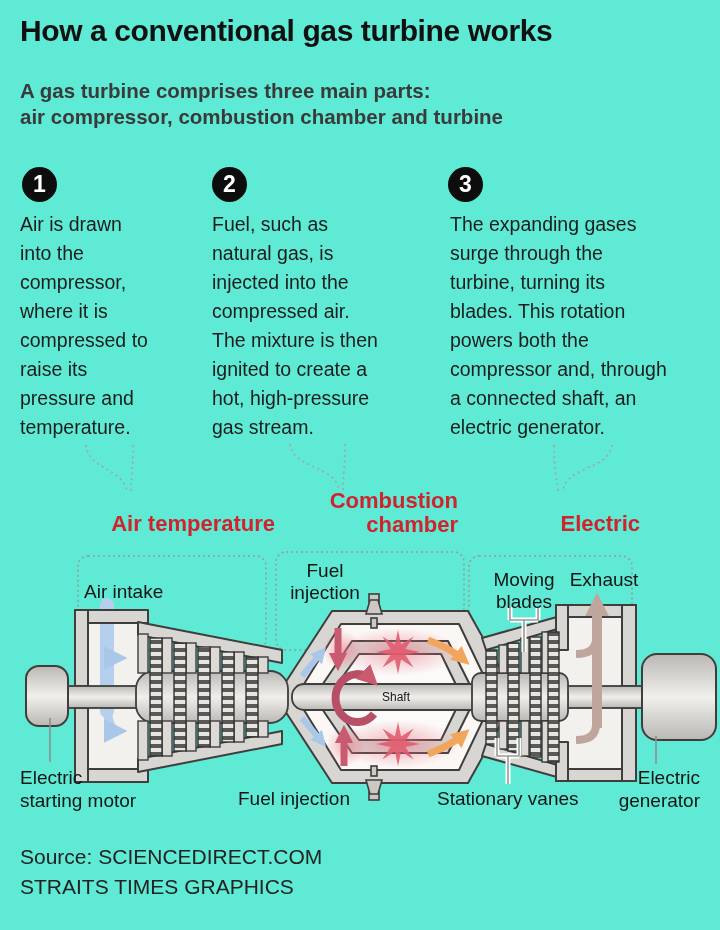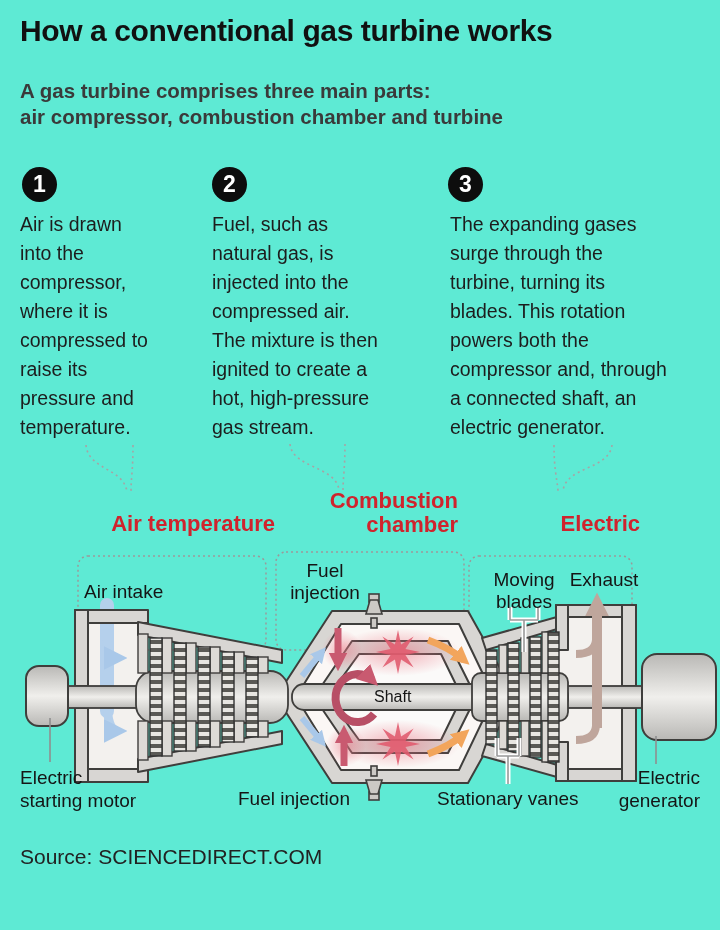--- a/index.html
+++ b/index.html
@@ -244,22 +244,23 @@
       <path d="M 497,738 V 756 M 519,738 V 756 M 497,756 H 519 M 508,756 V 784" stroke="#999" stroke-width="1.6" fill="none"></path>
     </g>
   </svg>
 
   <div class="abs lbl" style="left:84px;top:581px">Air intake</div>
   <div class="abs lbl pre ctr" style="left:265px;top:560px;width:120px">Fuel
 injection</div>
   <div class="abs lbl pre ctr" style="left:481px;top:569px;width:86px">Moving
 blades</div>
   <div class="abs lbl ctr" style="left:562px;top:569px;width:84px">Exhaust</div>
-  <div class="abs lbl" style="left:374px;top:686px;font-size:16px">Shaft</div>
+  <div class="abs lbl" style="left:382px;top:686px;font-size:12px">Shaft</div>
   <div class="abs lbl pre" style="left:20px;top:766px;line-height:23px">Electric
 starting motor</div>
   <div class="abs lbl" style="left:238px;top:788px">Fuel injection</div>
   <div class="abs lbl" style="left:437px;top:788px">Stationary vanes</div>
   <div class="abs lbl pre rgt" style="left:608px;top:766px;width:92px;line-height:23px">Electric
 generator</div>
 
   <div id="src-line" class="abs" style="left:20px;top:845px">Source: SCIENCEDIRECT.COM</div>
+  <div id="credit-line" class="abs" style="left:20px;top:875px">STRAITS TIMES GRAPHICS</div>
 </div>
 
 </body></html>

